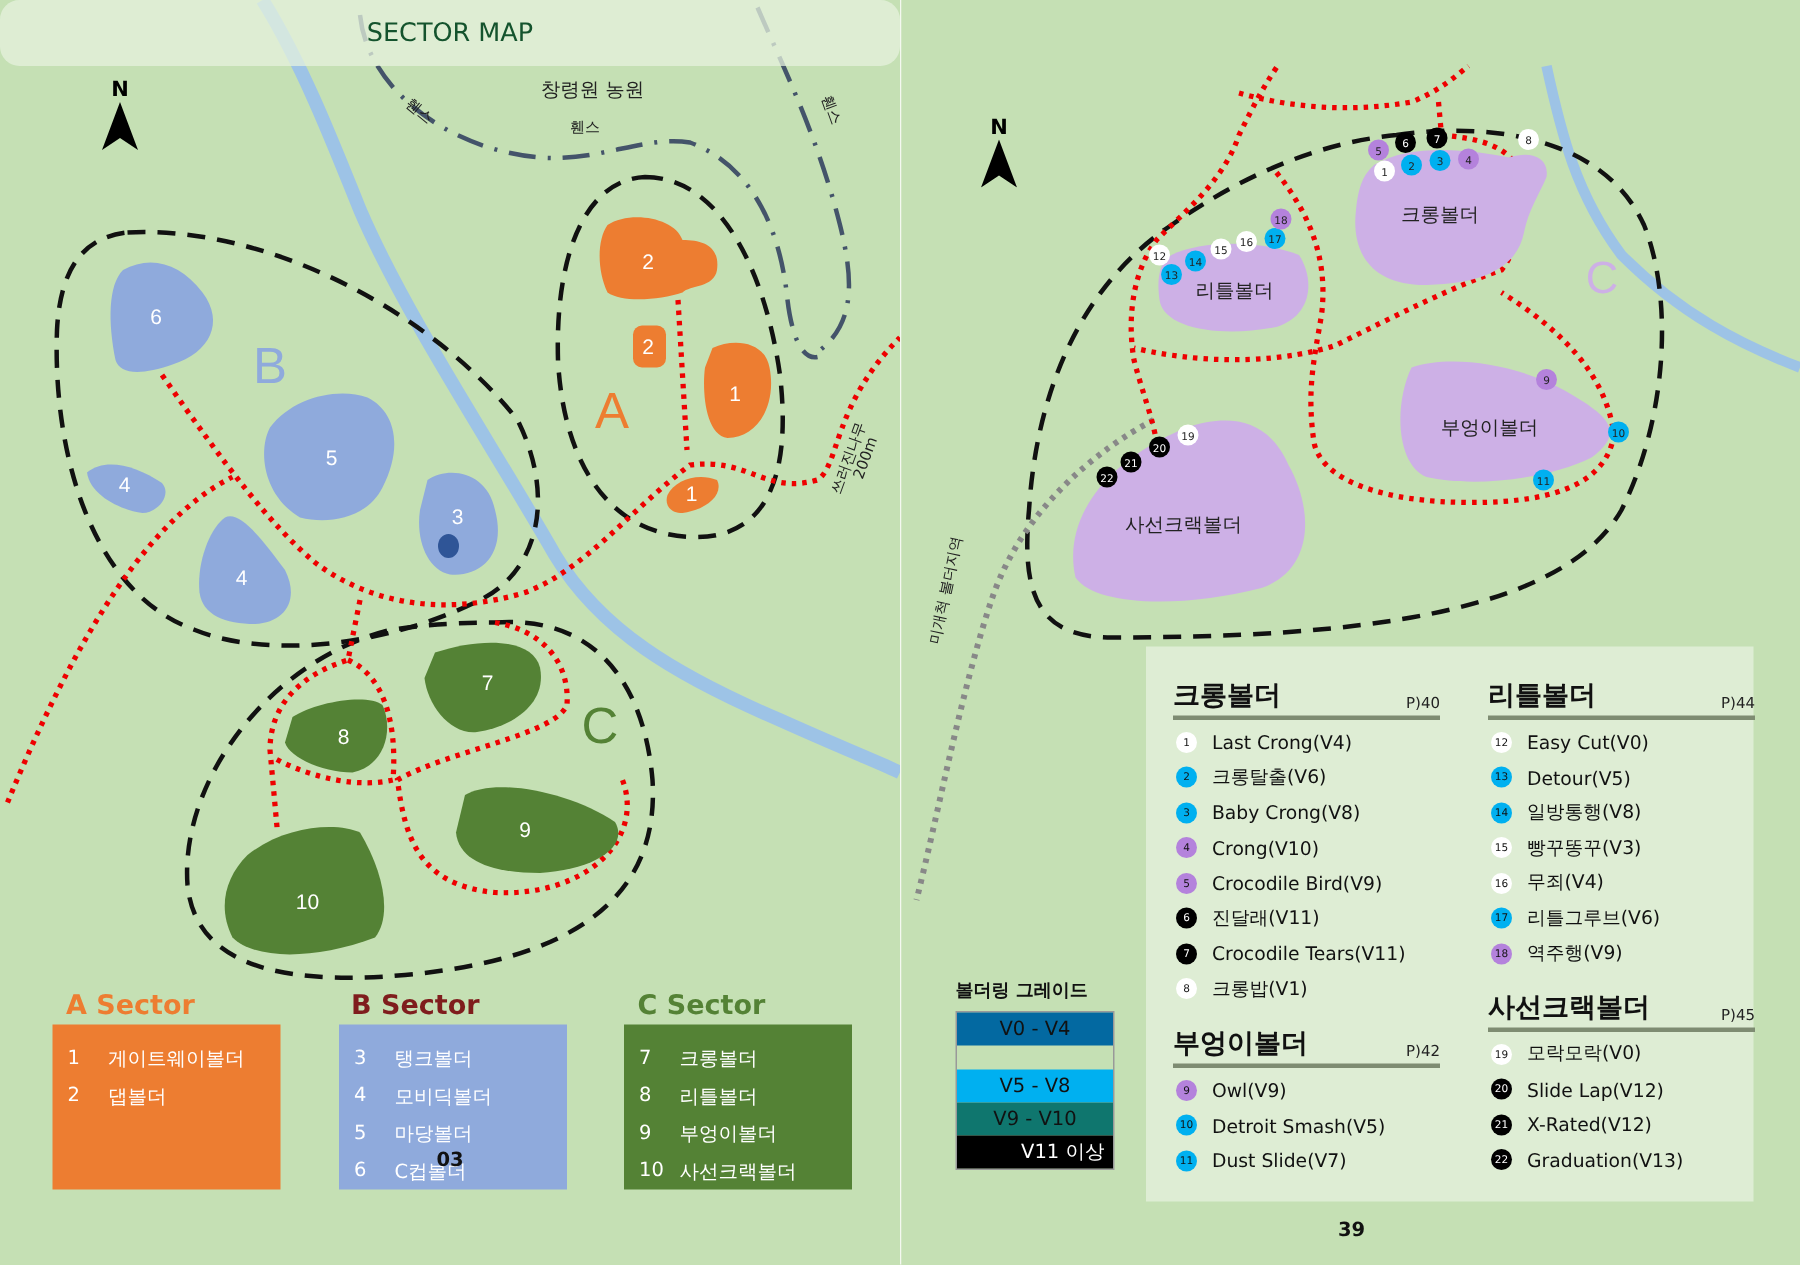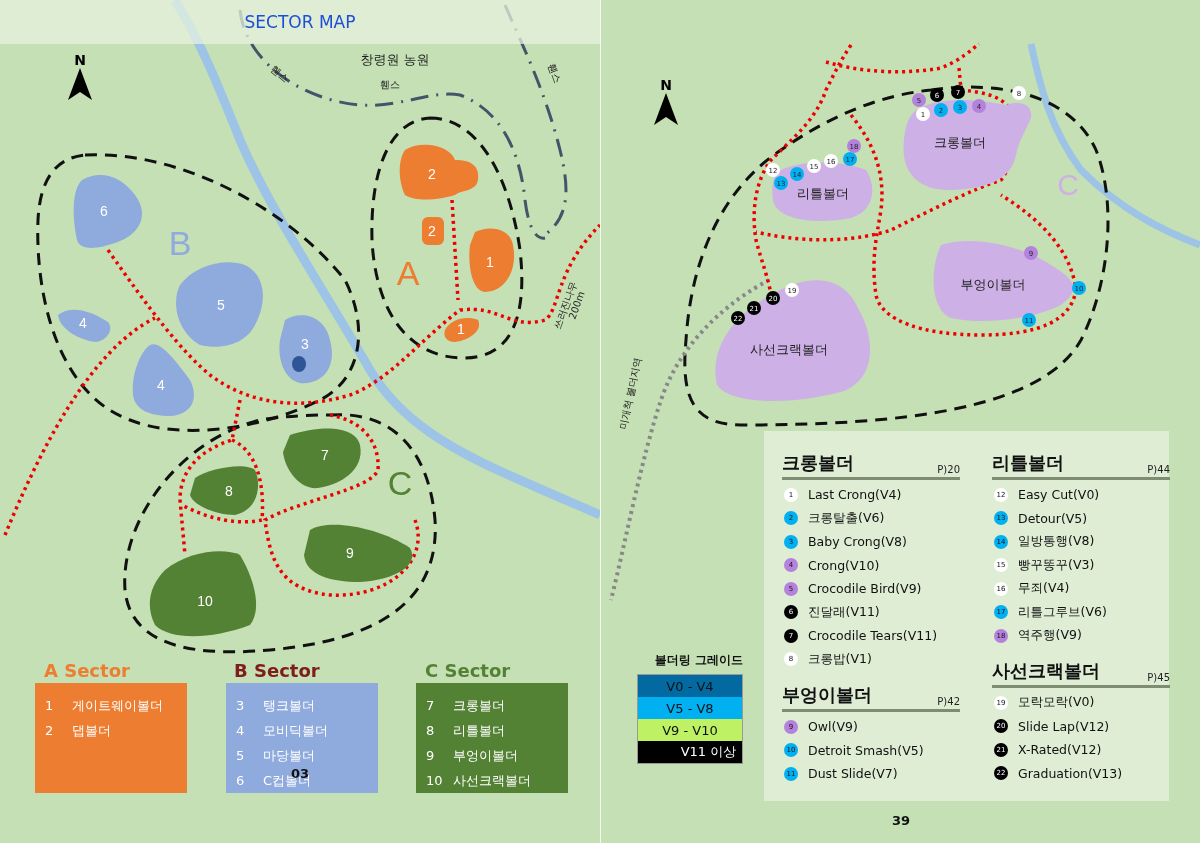--- a/index.html
+++ b/index.html
@@ -1,31 +1,31 @@
 <!DOCTYPE html>
 <html><head>
 <meta charset="utf-8">
 <style>
   * { box-sizing: border-box; margin: 0; padding: 0; }
   body { width: 1200px; height: 843px; background: #c6e0b6; font-family: "DejaVu Sans", sans-serif; overflow: hidden; position: relative; }
   .page { position: absolute; top: 0; height: 843px; background: #c5e0b4; overflow: hidden; }
   .page.left { left: 0; width: 600px; }
   .page.right { left: 601px; width: 599px; }
   .divider { position: absolute; left: 600px; top: 0; width: 1px; height: 843px; background: #f4f8f0; }
-  .header { position: absolute; left: 0; top: 0; width: 100%; height: 44px; display: flex; align-items: center; justify-content: center; font-size: 17px; color: #1d4ed8; z-index: 3; }
+  .header { position: absolute; left: 0; top: 0; width: 100%; height: 44px; display: flex; align-items: center; justify-content: center; font-size: 17px; color: #14532d; z-index: 3; border-radius: 13px; }
   .left .header { background: rgba(230, 242, 222, 0.75); }
   .right .header { background: #cfb2e6; }
   svg.map { position: absolute; left: 0; top: 0; }
   .compass { position: absolute; z-index: 4; }
   .legend-title { position: absolute; font-size: 18px; font-weight: bold; }
   .legend-box { position: absolute; padding: 10px 0 0 10px; color: #fff; font-size: 13px; }
   .legend-box .row { height: 25px; display: flex; align-items: center; }
   .legend-box .num { width: 27px; }
   .page-num { position: absolute; font-size: 13px; font-weight: bold; color: #111; }
-  .grade-title { position: absolute; left: 36px; top: 652px; width: 106px; text-align: right; font-size: 12px; font-weight: bold; color: #111; }
+  .grade-title { position: absolute; left: 36px; top: 652px; width: 106px; text-align: left; font-size: 12px; font-weight: bold; color: #111; }
   .grade-box { position: absolute; left: 36px; top: 674px; width: 106px; border: 1px solid #999; }
   .grade-row { height: 22px; display: flex; align-items: center; justify-content: center; font-size: 13px; }
   .routes { position: absolute; left: 163px; top: 431px; width: 405px; height: 370px; background: #deedd4; }
   .group { position: absolute; }
   .group-head { display: flex; align-items: flex-end; justify-content: space-between; border-bottom: 3px solid #7e8c72; padding-bottom: 2px; }
   .group-name { font-size: 18px; font-weight: bold; color: #111; }
   .group-page { font-size: 10px; color: #222; }
   .route { height: 23.5px; display: flex; align-items: center; font-size: 12.5px; color: #111; }
   .dot { width: 14px; height: 14px; border-radius: 50%; display: inline-flex; align-items: center; justify-content: center; font-size: 7px; margin: 0 10px 0 2px; flex-shrink: 0; }
 </style>
@@ -249,31 +249,31 @@
   <div class="compass" style="left:52px; top:77px;">
     <div style="font-size:14px;font-weight:bold;text-align:center;width:26px;">N</div>
     <svg width="26" height="32">
         <path d="M13,0 L25,32 L13,24 L1,32 Z" fill="#000"></path>
       </svg>
   </div>
 
   <div class="grade-title">볼더링 그레이드</div>
   <div class="grade-box">
     <div class="grade-row" style="background:#0369a1;color:#111;">V0 - V4</div>
-    <div class="grade-row" style="background:#00b0f0;color:#111;">V5 - V8</div>
-    <div class="grade-row" style="background:#bef264;color:#111;">V9 - V10</div>
+    <div class="grade-row" style="background:#00b0f0;color:#111;margin-top:16px;">V5 - V8</div>
+    <div class="grade-row" style="background:#0f766e;color:#111;">V9 - V10</div>
     <div class="grade-row" style="background:#000000;color:#fff;padding-left:37px;">V11 이상</div>
   </div>
 
   <div class="routes">
 
     <div class="group" style="left:18px; top:20px; width:178px;">
       <div class="group-head">
         <span class="group-name">크롱볼더</span>
-        <span class="group-page">P)20</span>
+        <span class="group-page">P)40</span>
       </div>
       <div style="padding-top:3px;">
         <div class="route">
             <span class="dot" style="background:#fff;">1</span>
             <span>Last Crong(V4)</span>
           </div>
         <div class="route">
             <span class="dot" style="background:#00b0f0;">2</span>
             <span>크롱탈출(V6)</span>
           </div>

